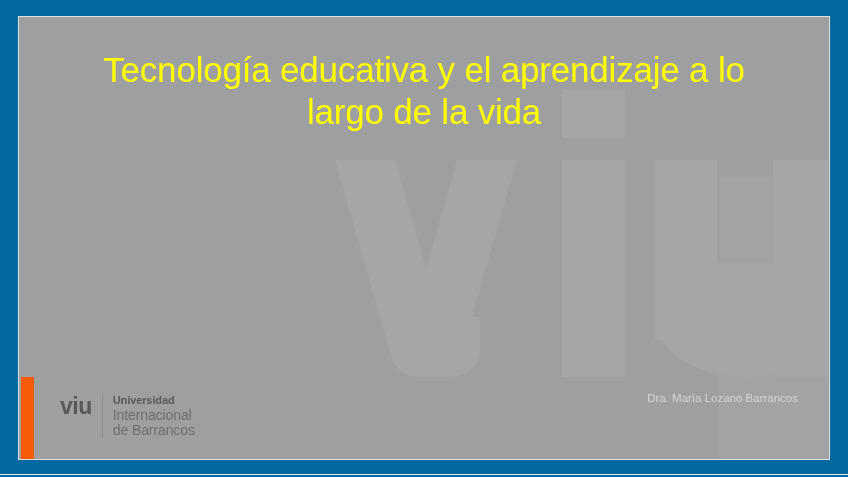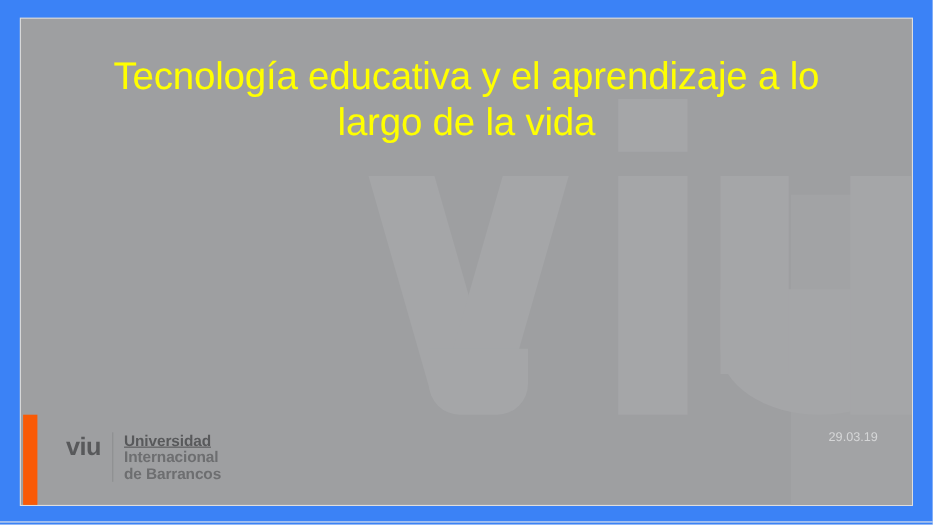--- a/index.html
+++ b/index.html
@@ -9,21 +9,21 @@
     height: 477px;
     background: #ffffff;
     font-family: "Liberation Sans", sans-serif;
     overflow: hidden;
   }
 
   #viewport {
     position: relative;
     width: 848px;
     height: 477px;
-    background: #3b82f6;
+    background: #0369a1;
   }
 
   
   #page-bottom-rule {
     position: absolute;
     left: 0;
     top: 474px;
     width: 848px;
     height: 1px;
     background: #e8e8e8;
@@ -185,30 +185,29 @@
     width: 1px;
     align-self: stretch;
     background: #8d8e90;
     margin-right: 10px;
   }
   #logo-words {
     line-height: 15px;
   }
   .logo-line-1 {
     color: #58595b;
-    font-size: 14px;
+    font-size: 11px;
     font-weight: bold;
     letter-spacing: -0.1px;
     display: block;
-    text-decoration: underline;
   }
   .logo-line-2, .logo-line-3 {
     color: #6d6e70;
     font-size: 14px;
-    font-weight: bold;
+    font-weight: normal;
     letter-spacing: -0.1px;
     display: block;
   }
 
   
   #author-block {
     position: absolute;
     right: 31px;
     top: 373px;
     text-align: right;
@@ -247,20 +246,20 @@
       <span id="logo-mark">viu</span>
       <span id="logo-divider"></span>
       <span id="logo-words">
         <span class="logo-line-1">Universidad</span>
         <span class="logo-line-2">Internacional</span>
         <span class="logo-line-3">de Barrancos</span>
       </span>
     </div>
 
     <div id="author-block">
-      <span id="author-date">29.03.19</span>
+      <span id="author-name">Dra. María Lozano Barrancos</span>
     </div>
 
   </div>
 
   <div id="page-bottom-rule"></div>
 
 </div>
 
 </body></html>

